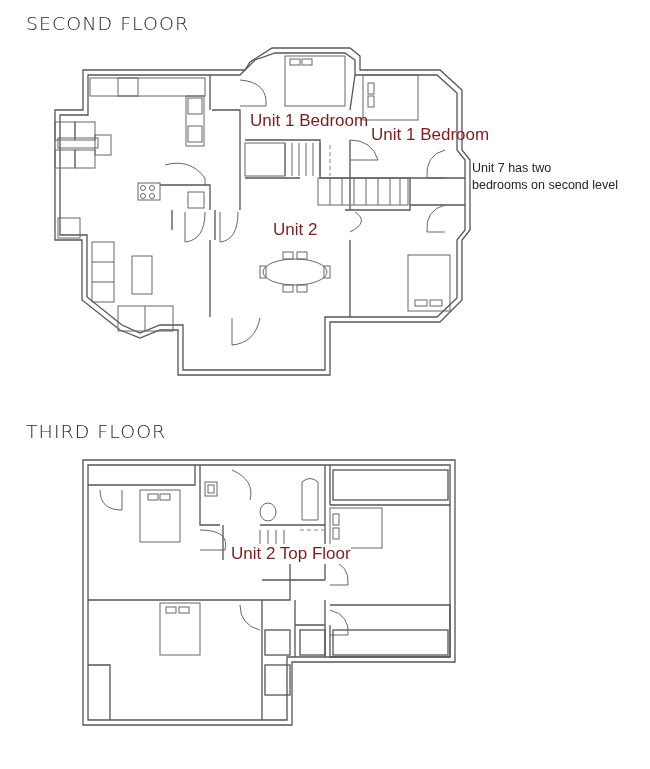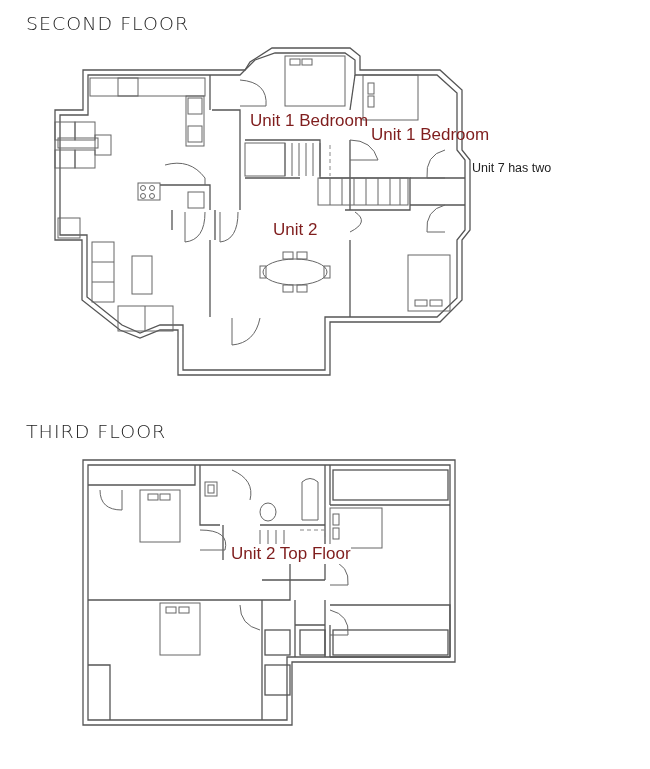--- a/index.html
+++ b/index.html
@@ -159,14 +159,15 @@
         <rect class="f" x="179" y="607" width="10" height="6"></rect>
     </g>
   </g>
 </svg>
 
 <div class="lbl" style="left:250px;top:111px;">Unit 1 Bedroom</div>
 <div class="lbl" style="left:371px;top:125px;">Unit 1 Bedroom</div>
 <div class="lbl" style="left:273px;top:220px;">Unit 2</div>
 <div class="note" style="left:472px;top:160px;">
   <div>Unit 7 has two</div>
+  <div>bedrooms on second level</div>
 </div>
 <div class="lbl" style="left:231px;top:544px;background:#fff;">Unit 2 Top Floor</div>
 
 </body></html>

